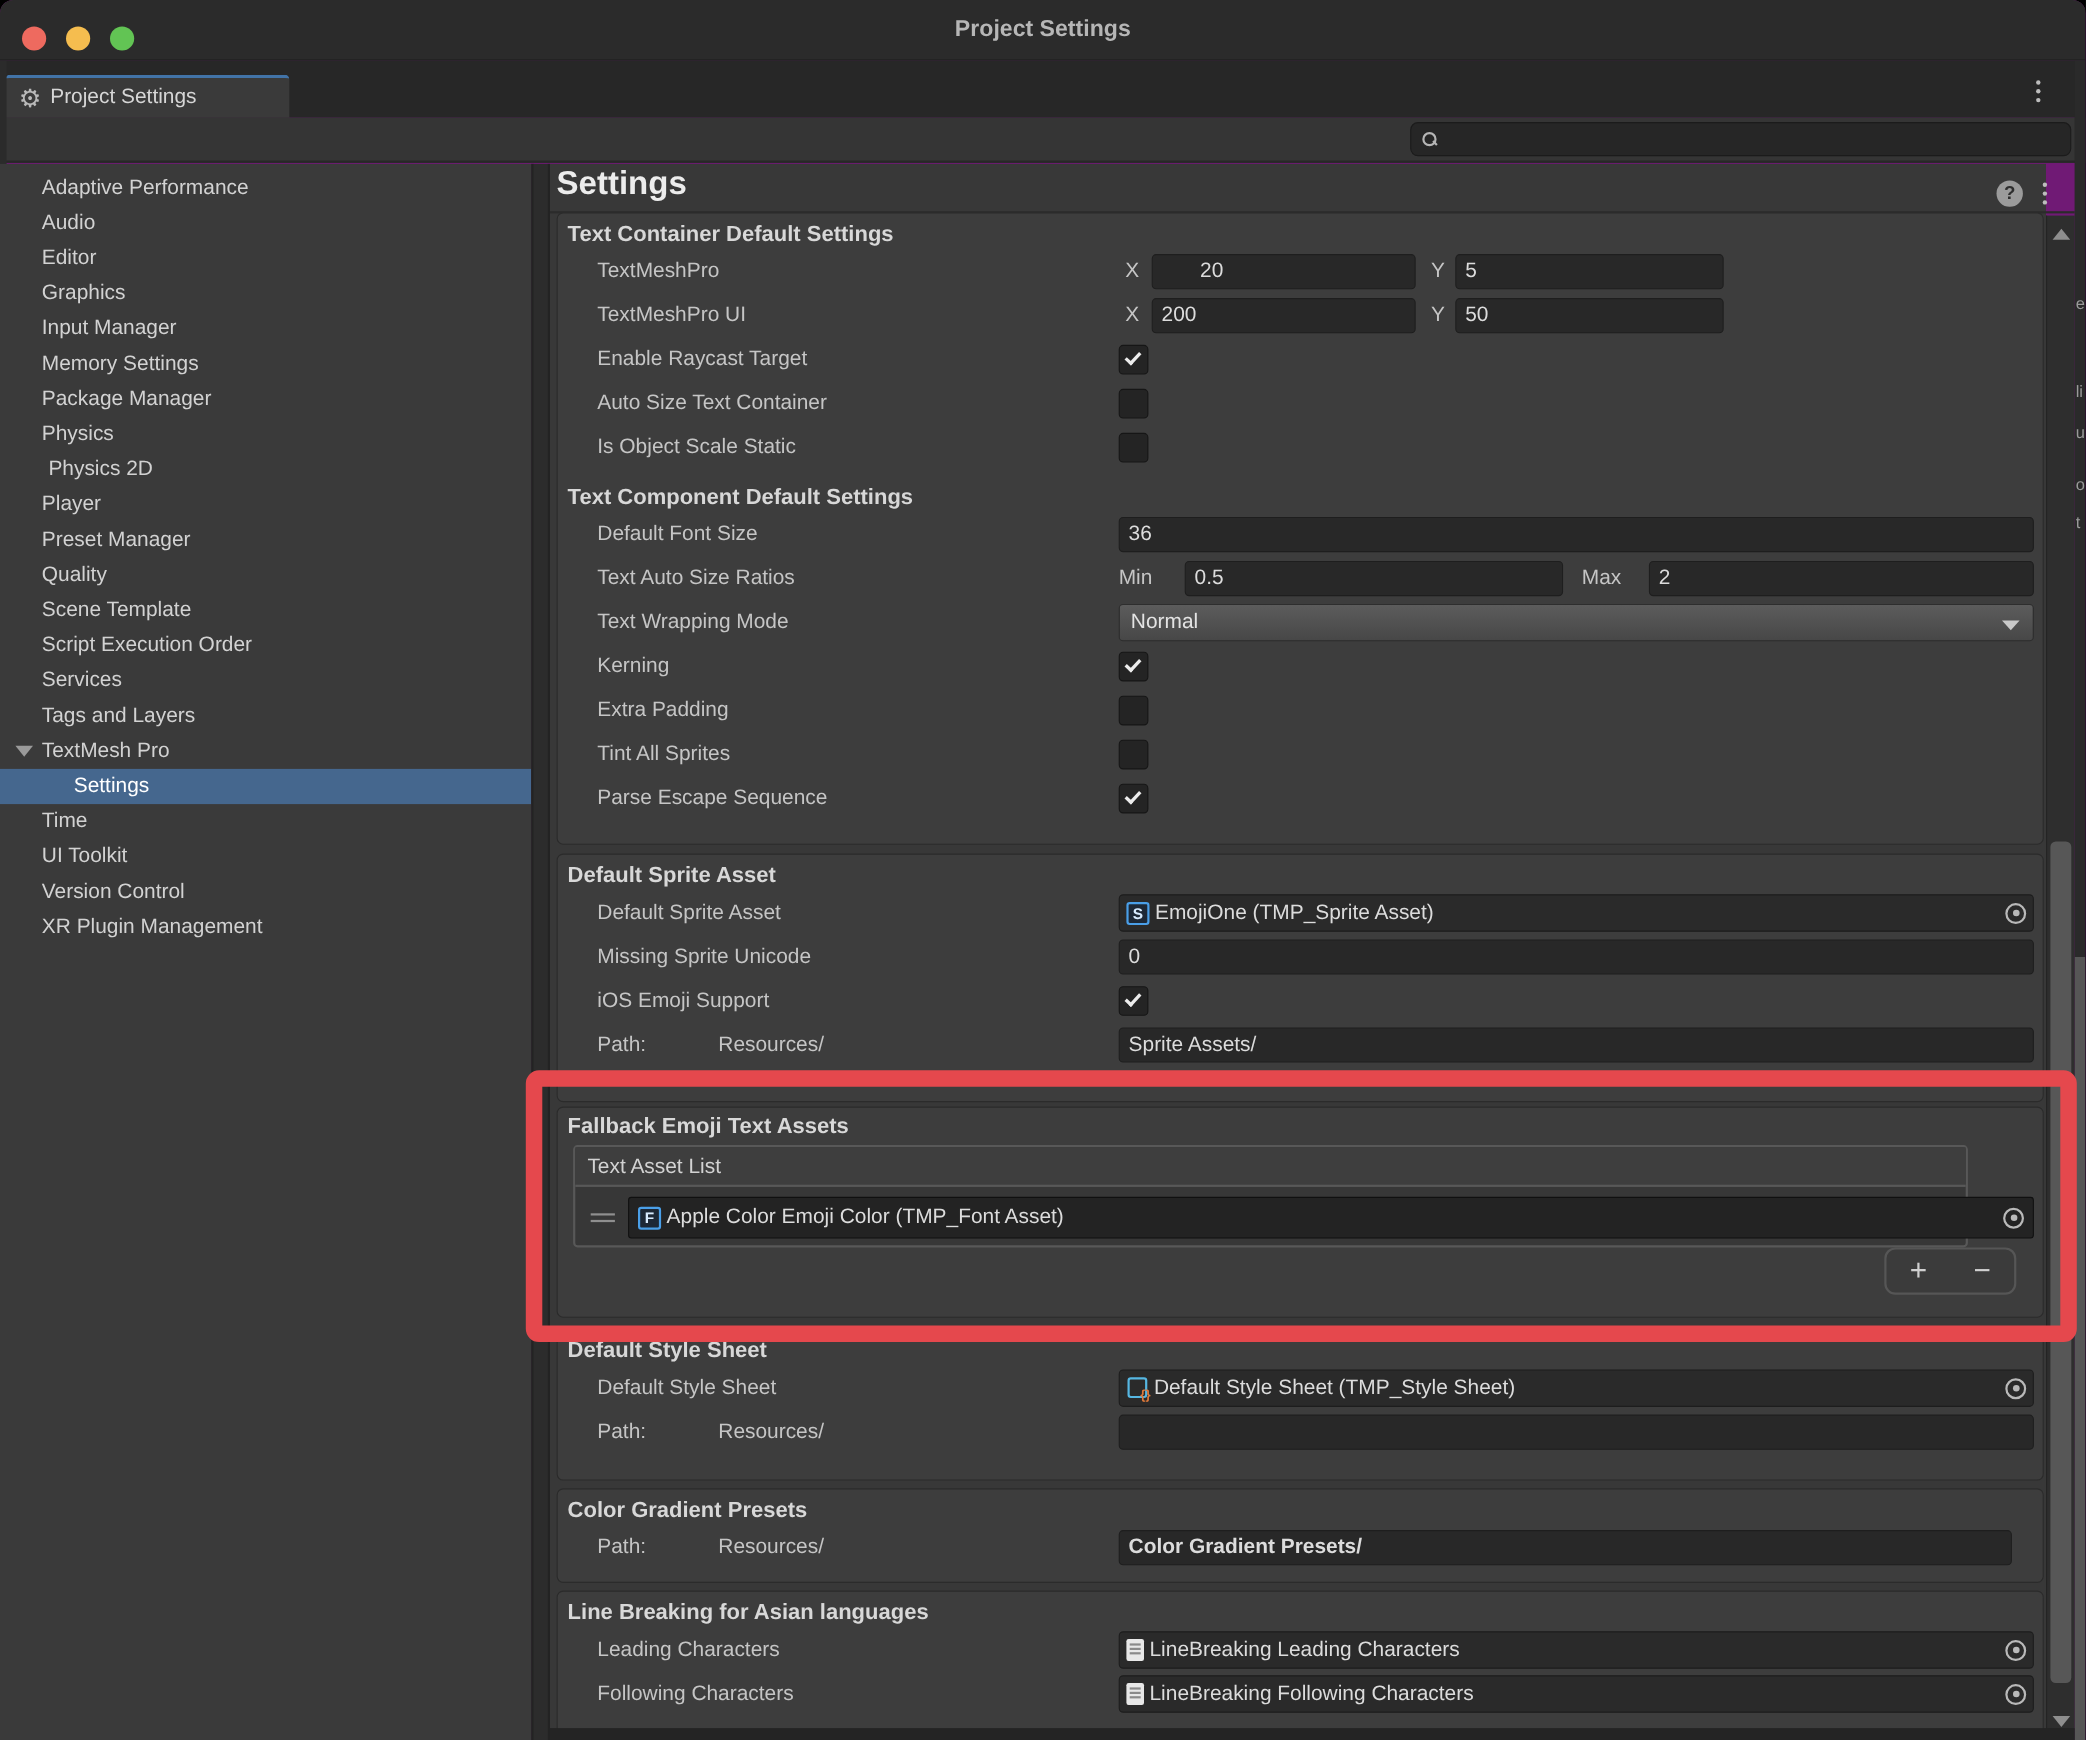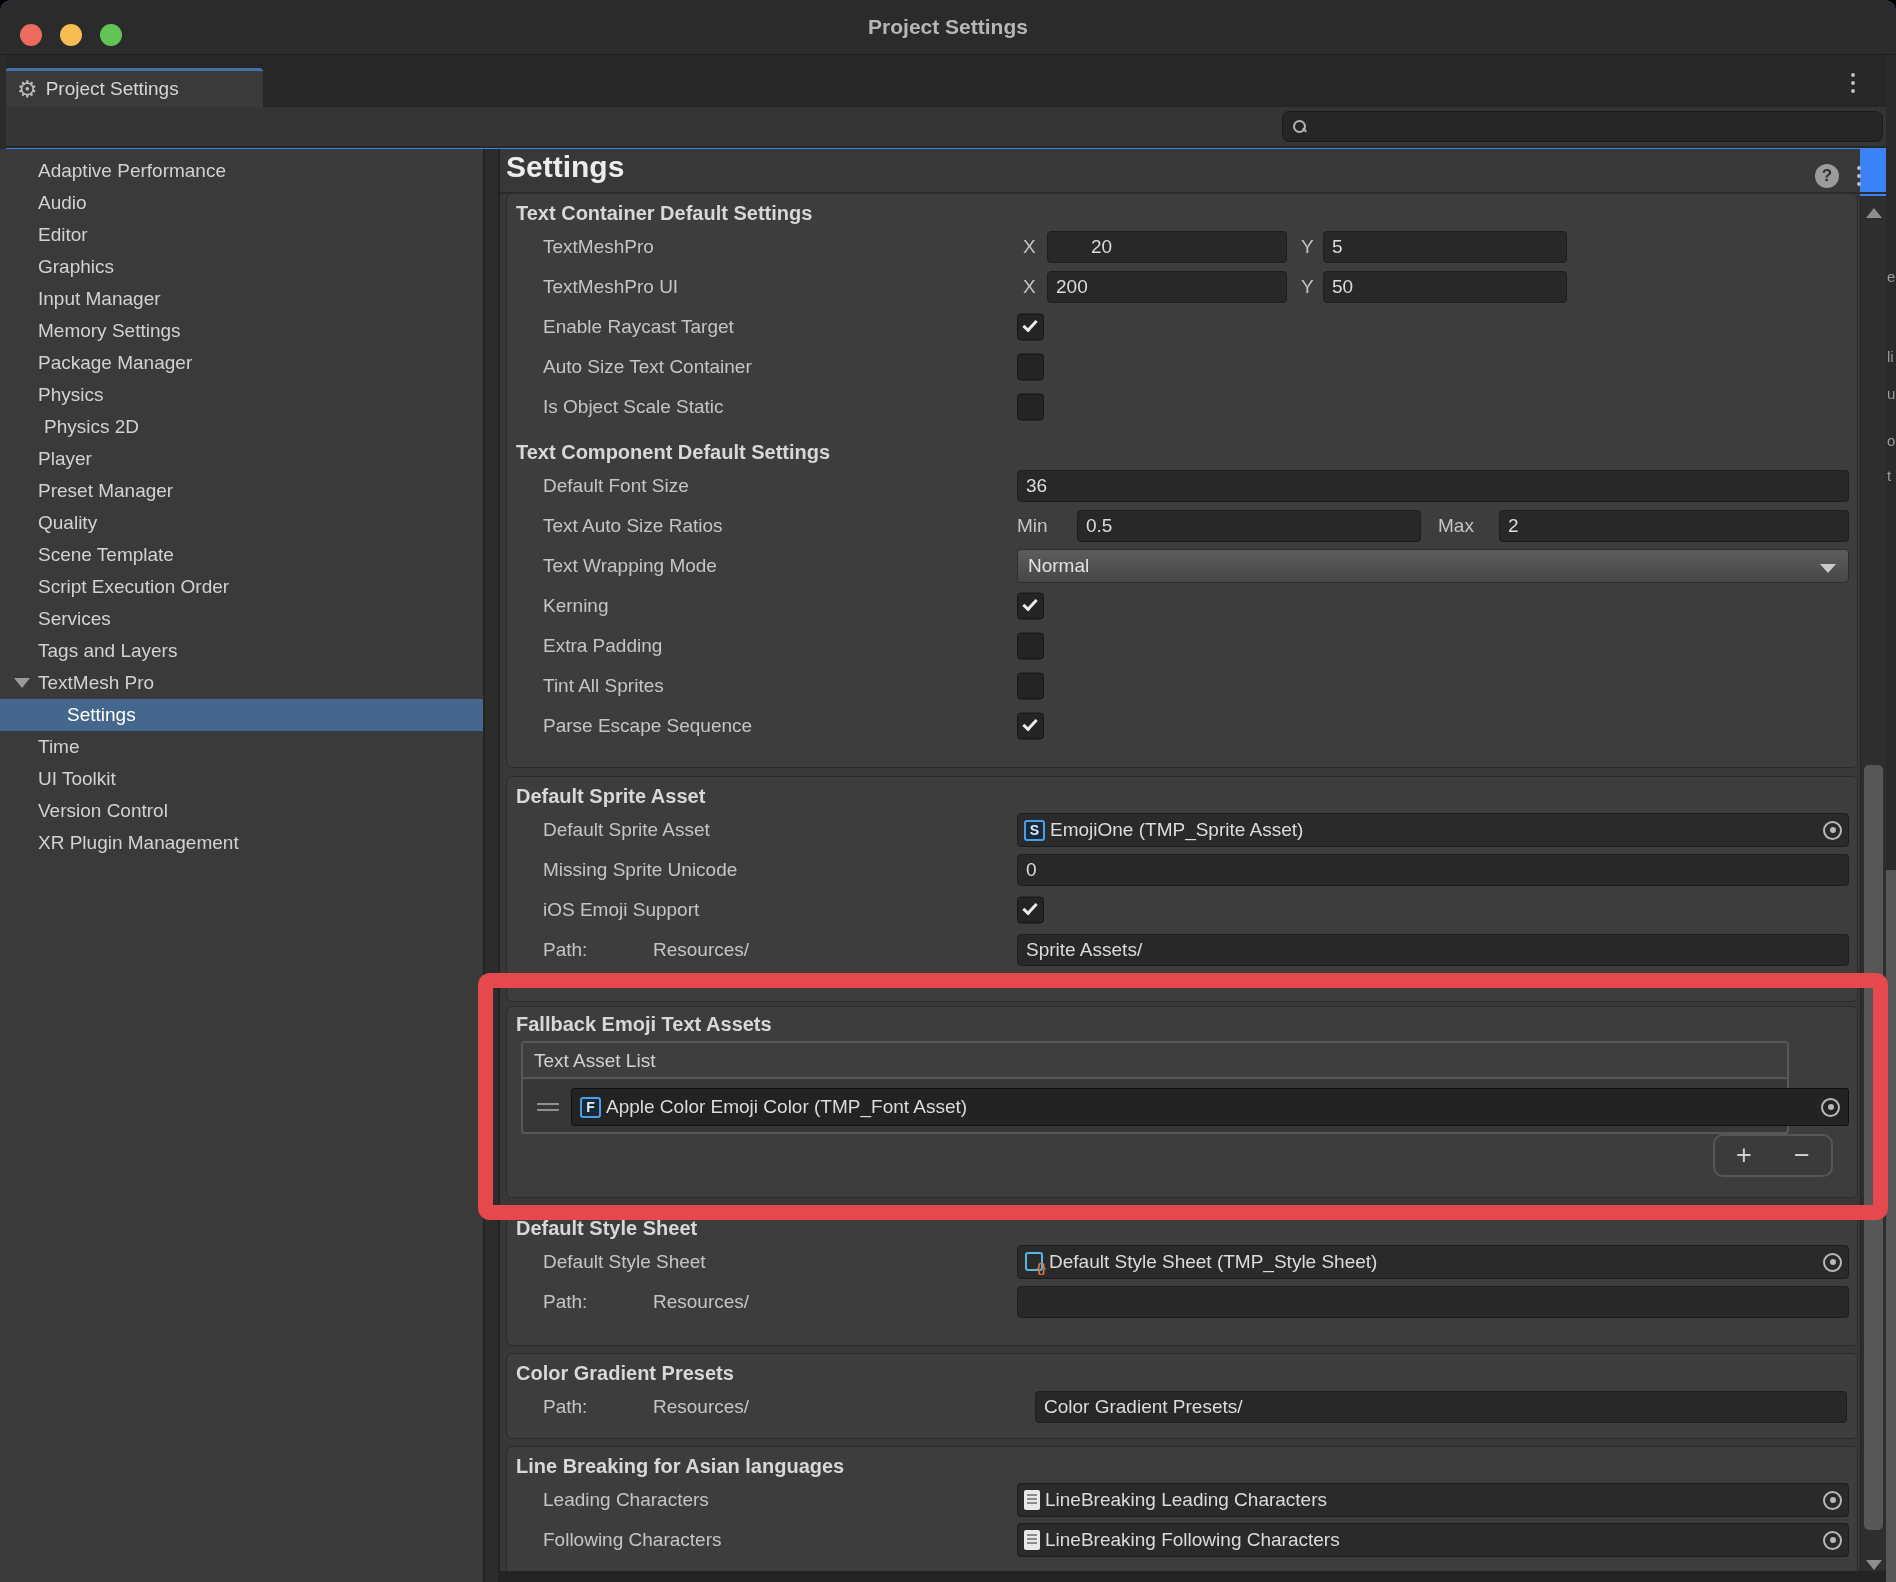--- a/index.html
+++ b/index.html
@@ -1,17 +1,17 @@
 <!DOCTYPE html>
 <html><head>
 <meta charset="utf-8">
 <style>
   html,body{margin:0;padding:0;background:#000;}
   *{box-sizing:border-box;font-family:"Liberation Sans","DejaVu Sans",sans-serif;}
-  #window{position:relative;width:1896px;height:1582px;background:#3b82f6;overflow:hidden;
+  #window{position:relative;width:1896px;height:1582px;background:#701a75;overflow:hidden;
           border-radius:12px 12px 0 0;}
   
   #titlebar{position:absolute;left:0;top:0;width:1896px;height:55px;background:#2b2b2b;
             border-bottom:1px solid #1f1f1f;}
   .tl{position:absolute;top:24px;width:22px;height:22px;border-radius:50%;}
   #win-title{position:absolute;left:0;top:15px;width:1896px;text-align:center;
              font-size:21px;font-weight:bold;color:#b6b6b6;}
   
   #tabbar{position:absolute;left:0;top:55px;width:1896px;height:52px;background:#272727;}
   #tab{position:absolute;left:5px;top:13px;width:258px;height:39px;background:#3a3a3a;
@@ -352,21 +352,21 @@
           <span class="rlabel">Path:</span>
           <span class="rlabel2">Resources/</span>
           <input class="field" value="" style="left: 510px; width: 832px;">
         </div>
       </div>
       <div class="gbox" style="top: 1353px; height: 86px;">
         <div class="sec-header">Color Gradient Presets</div>
         <div class="row">
           <span class="rlabel">Path:</span>
           <span class="rlabel2">Resources/</span>
-          <input class="field" value="Color Gradient Presets/" style="left: 528px; width: 812px;">
+          <input class="field" value="Color Gradient Presets/" style="left: 510px; width: 812px; font-weight: bold;">
         </div>
       </div>
       <div class="gbox" style="top: 1446px; height: 136px;">
         <div class="sec-header">Line Breaking for Asian languages</div>
         <div class="row">
           <span class="rlabel">Leading Characters</span>
           <div class="objfield">
             <span class="doc-ic"></span>
             <span class="otext">LineBreaking Leading Characters</span>
             <span class="target"></span>

